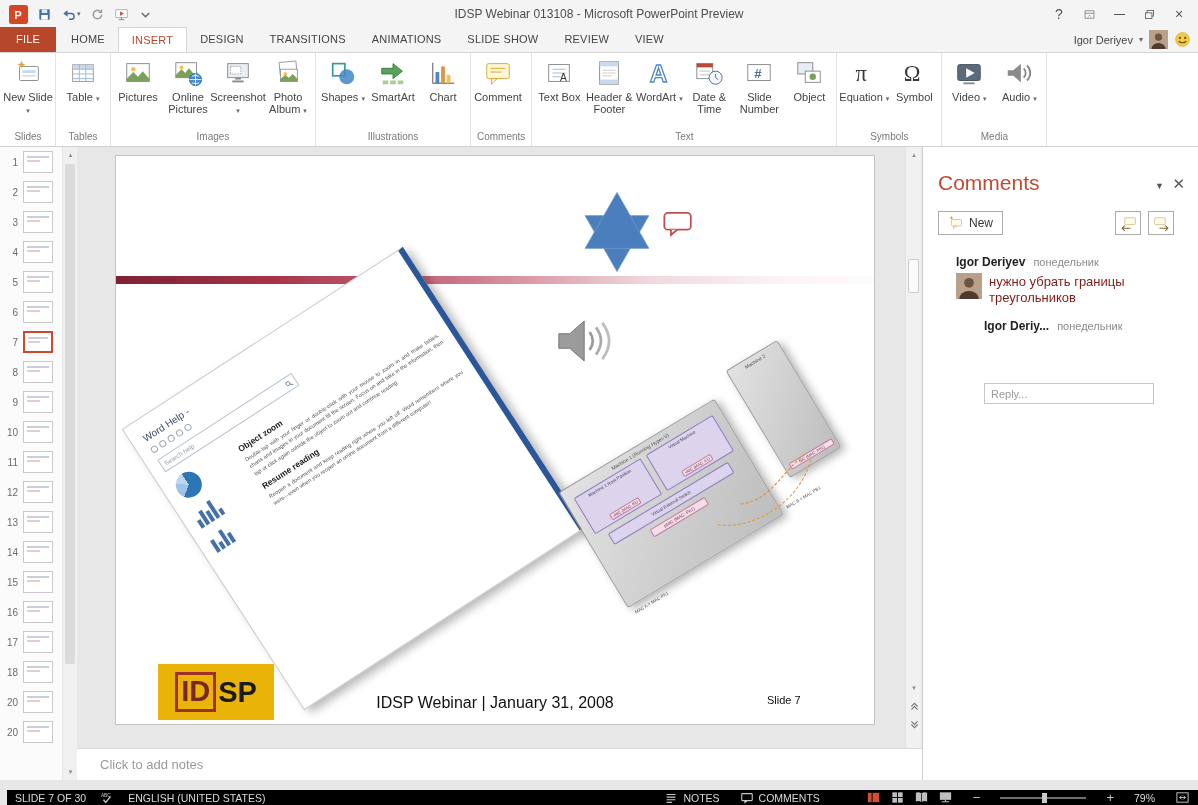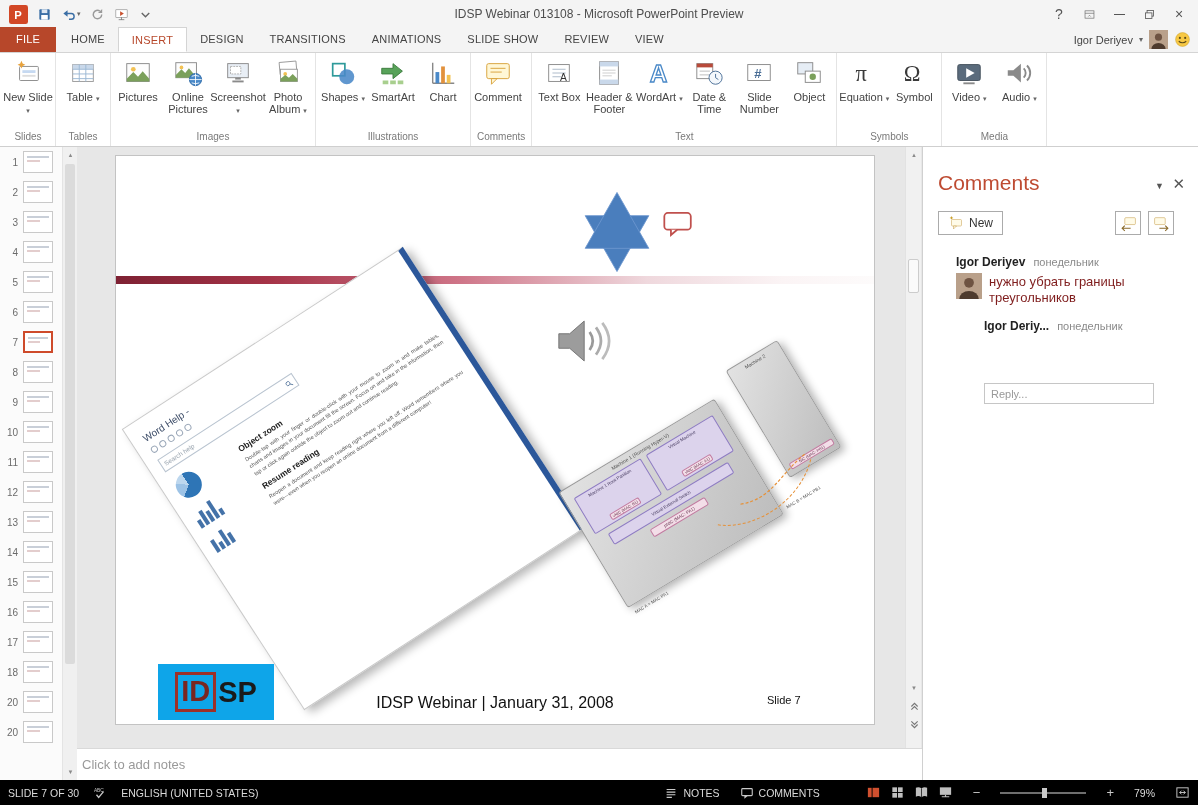--- a/index.html
+++ b/index.html
@@ -94,28 +94,28 @@
 .dg-box{background:#DCD3EC;border:1px solid #8E7CC3;border-radius:2px;text-align:center;color:#4a3f63;padding:1px 2px;font-size:4.5px;}
 .dg-vm{width:78px;height:42px;display:flex;flex-direction:column;justify-content:space-between;align-items:center;padding:2px;}
 .dg-sub{background:#F3DEE8;border:1px solid #C27BA0;border-radius:2px;font-size:4px;padding:0 2px;color:#6d3a55;}
 .dg-switch{width:140px;height:13px;margin:6px auto 0;line-height:10px;}
 .dg-pnic{width:64px;margin:5px auto 0;background:#F3DEE8;border-color:#C27BA0;color:#6d3a55;}
 .dg-note{position:absolute;left:3px;bottom:-11px;font-size:4.5px;color:#555;}
 .dg-nic{position:absolute;left:5px;bottom:5px;width:50px;}
 .dg-note2{position:absolute;left:188px;top:146px;font-size:4.5px;color:#555;}
 .dg-lines{position:absolute;left:0;top:0;width:100%;height:100%;overflow:visible;}
 
-.idsp{position:absolute;left:42px;top:508px;width:116px;height:56px;background:#0ea5e9;display:flex;align-items:center;justify-content:center;gap:2px;font-weight:bold;}
+.idsp{position:absolute;left:42px;top:508px;width:116px;height:56px;background:#eab308;display:flex;align-items:center;justify-content:center;gap:2px;font-weight:bold;}
 .idsp .id{border:3px solid #9E3028;color:#7A2620;font-size:29px;padding:0 3px;line-height:1.15;}
 .idsp .sp{color:#1a1a1a;font-size:29px;}
 .slide-footer{position:absolute;left:0;right:0;top:538px;text-align:center;font-size:16px;color:#111;}
 .slide-num{position:absolute;left:651px;top:538px;font-size:11px;color:#111;}
 
 
-.notes{position:absolute;left:77px;right:276px;bottom:25px;height:32px;background:#fff;border-top:1px solid #D9D9D9;display:flex;align-items:center;padding-left:5px;color:#999;font-size:13px;}
+.notes{position:absolute;left:77px;right:276px;bottom:25px;height:32px;background:#fff;border-top:1px solid #D9D9D9;display:flex;align-items:center;padding-left:23px;color:#999;font-size:13px;}
 
 
 .comments-pane{position:absolute;right:0;top:147px;width:276px;bottom:25px;background:#fff;border-left:1px solid #D0D0D0;}
 .cp-title{position:absolute;left:15px;top:24px;font-size:21px;color:#BE4B32;}
 .cp-collapse{position:absolute;right:34px;top:34px;font-size:9px;color:#555;}
 .cp-close{position:absolute;right:13px;top:28px;font-size:15px;color:#555;}
 .cp-new{position:absolute;left:15px;top:64px;height:24px;display:flex;align-items:center;gap:5px;border:1px solid #ABABAB;background:#fff;padding:0 9px;font-size:12px;color:#333;}
 .cp-new .icon{width:16px;height:16px;}
 .cp-nav{position:absolute;right:24px;top:64px;display:flex;gap:7px;}
 .cp-nav-btn{width:26px;height:24px;border:1px solid #ABABAB;background:#fff;display:flex;align-items:center;justify-content:center;}
@@ -127,21 +127,21 @@
 .c-author{font-weight:bold;font-size:12px;color:#222;}
 .c-date{font-size:11px;color:#8a8a8a;}
 .c-body{display:flex;gap:7px;}
 .c-avatar{width:26px;height:26px;flex:none;}
 .c-text{font-size:13px;color:#7f1d1d;line-height:1.25;padding-top:1px;max-width:160px;}
 .cp-reply{position:absolute;left:61px;top:236px;}
 .cp-reply input{width:170px;height:21px;border:1px solid #C6C6C6;padding:0 6px;font-size:11px;font-family:inherit;color:#333;background:#fff;}
 .cp-reply input::placeholder{color:#999;}
 
 
-.statusbar{position:absolute;left:0;right:0;bottom:0;height:25px;background:#000;display:flex;align-items:center;color:#DADADA;font-size:10.5px;}
+.statusbar{position:absolute;left:7px;right:0;bottom:0;height:15px;background:#000;display:flex;align-items:center;color:#DADADA;font-size:10.5px;}
 .sb-left{display:flex;align-items:center;gap:14px;padding-left:8px;}
 .sb-right{margin-left:auto;display:flex;align-items:center;gap:20px;padding-right:8px;}
 .sb-icon{width:14px;height:14px;color:#C9C9C9;}
 .sb-btn{display:flex;align-items:center;gap:5px;}
 .sb-views{display:flex;align-items:center;gap:9px;margin-left:26px;}
 .sb-view{width:15px;height:15px;color:#BFBFBF;}
 .sb-view.active{color:#D0502F;}
 .sb-slider{position:relative;width:86px;height:12px;}
 .sb-track{position:absolute;left:0;right:0;top:5px;height:2px;background:#6E6E6E;}
 .sb-thumbp{position:absolute;left:42px;top:1px;width:5px;height:10px;background:#C9C9C9;}

